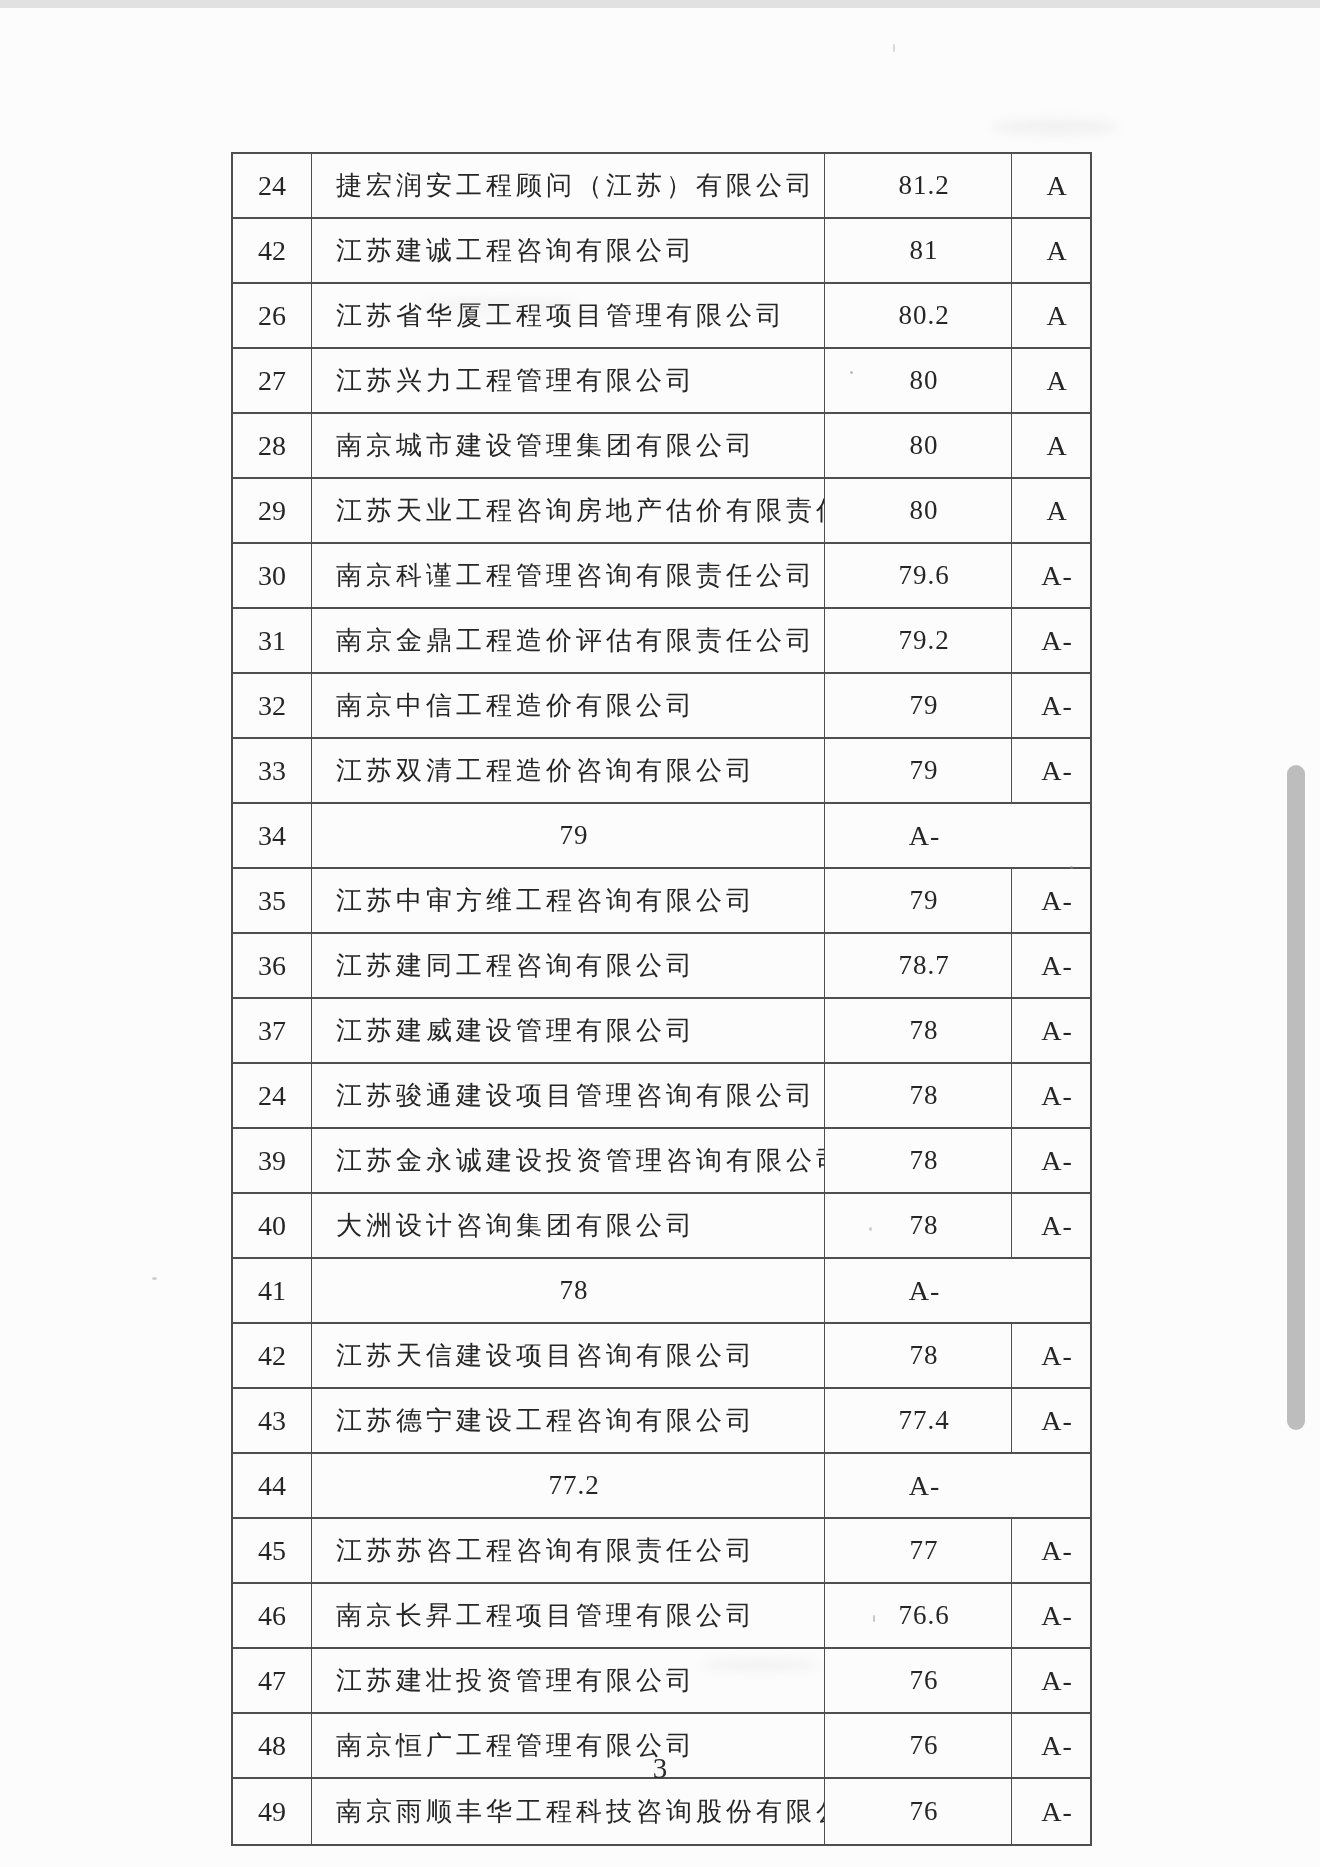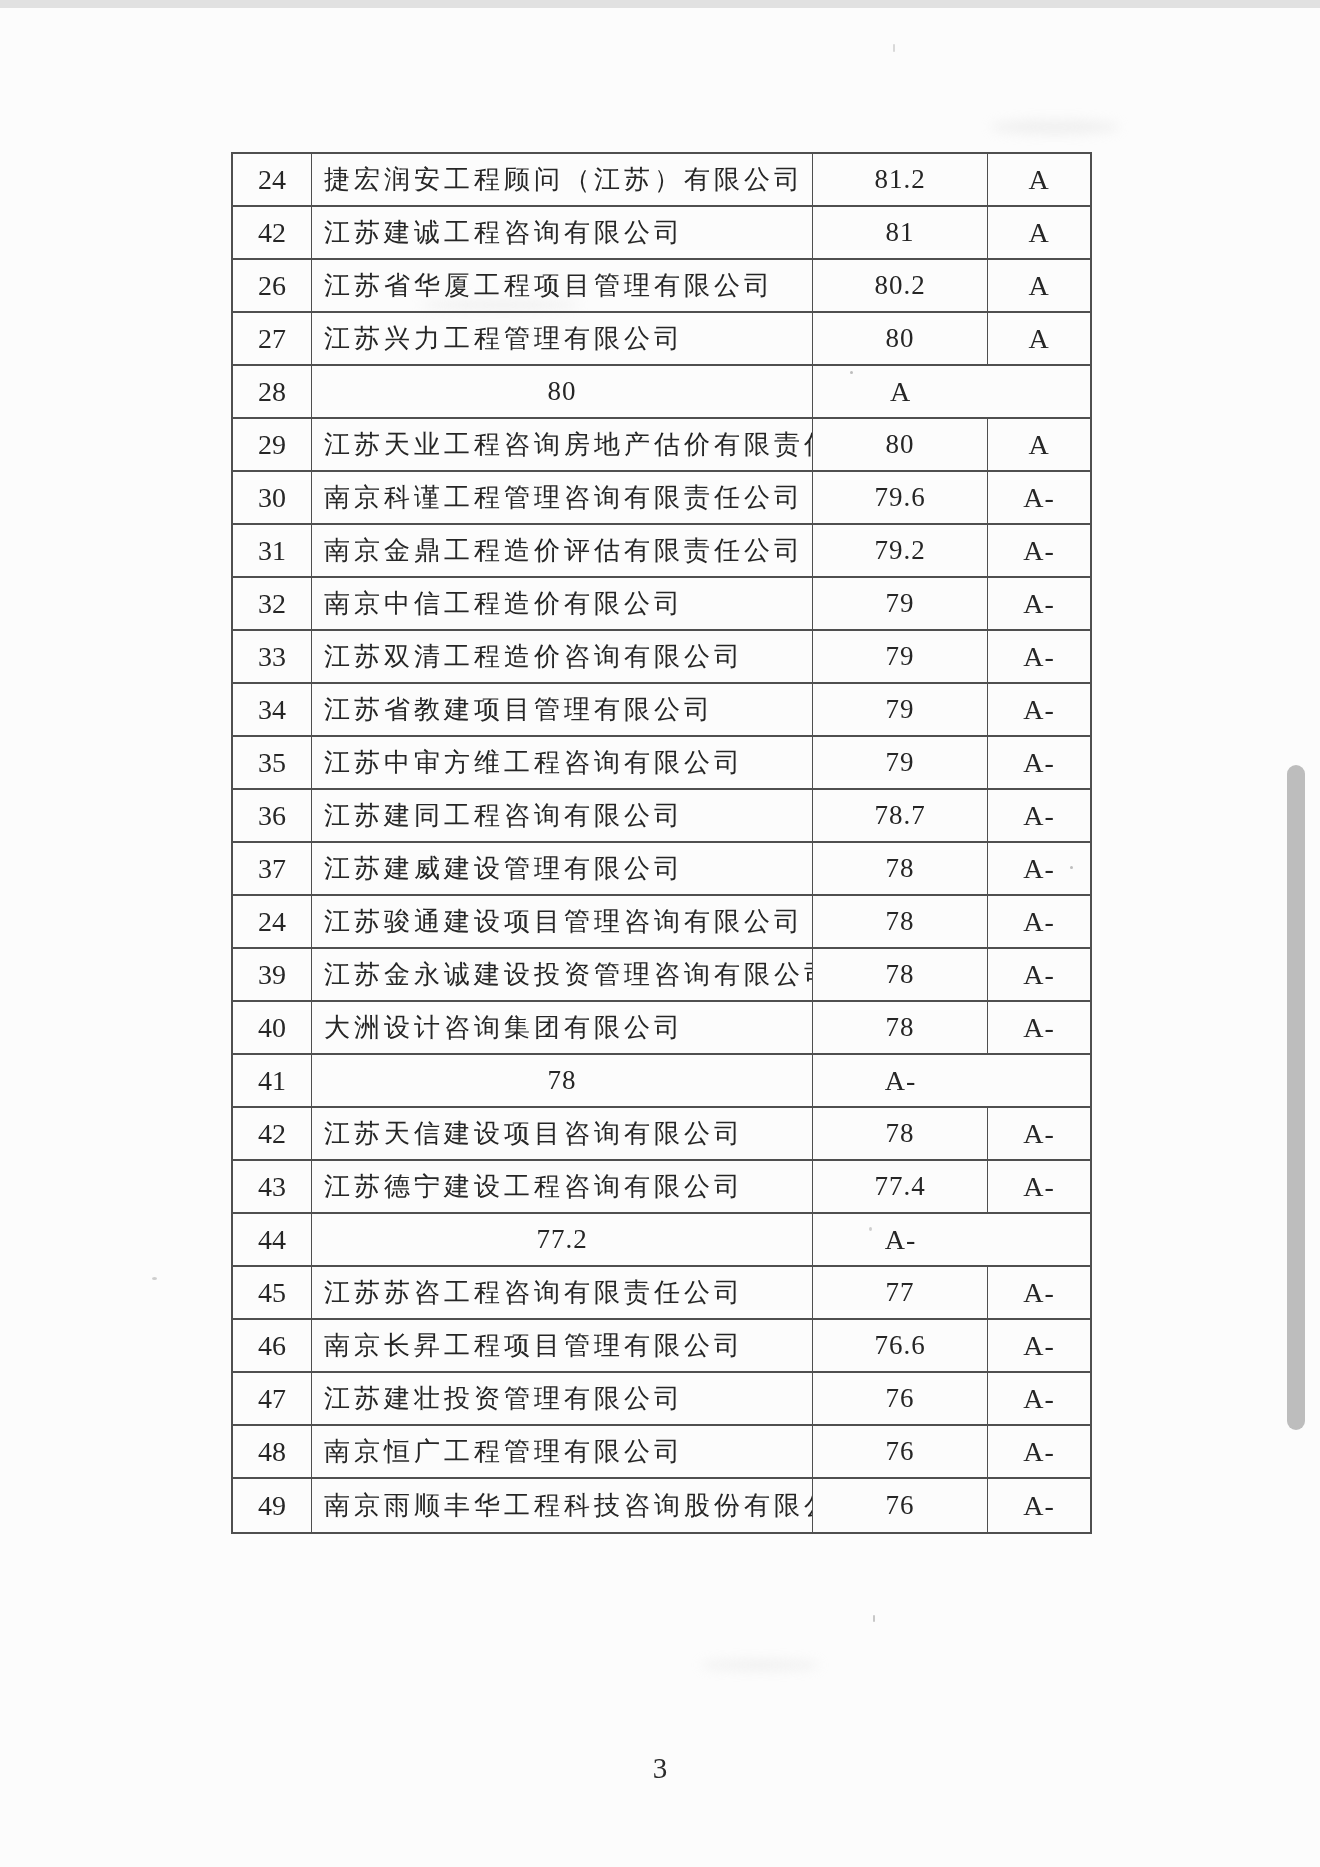--- a/index.html
+++ b/index.html
@@ -16,22 +16,23 @@
 
   
   .rank-table{
     position:absolute;left:231px;top:152px;width:861px;
     border:2px solid var(--c-border);
     background:transparent;
   }
   .row{
     display:grid;
     grid-template-columns:79px 501px 175px 1fr;
-    height:53px;
+    height:65px;
     border-bottom:2px solid var(--c-border);
+    gap:12px;
   }
   .row:last-child{border-bottom:none;}
   .cell{
     display:flex;align-items:center;justify-content:center;
     color:var(--c-text);
     border-right:1.5px solid var(--c-border);
     overflow:hidden;white-space:nowrap;
   }
   .cell:last-child{border-right:none;}
   .cell.rank{font-size:28px;}
@@ -106,20 +107,21 @@
 
     <div class="row">
       <div class="cell rank">27</div>
       <div class="cell company">江苏兴力工程管理有限公司</div>
       <div class="cell score">80</div>
       <div class="cell grade">A</div>
     </div>
 
     <div class="row">
       <div class="cell rank">28</div>
+      <div class="cell company">南京城市建设管理集团有限公司</div>
       <div class="cell score">80</div>
       <div class="cell grade">A</div>
     </div>
 
     <div class="row">
       <div class="cell rank">29</div>
       <div class="cell company">江苏天业工程咨询房地产估价有限责任公司</div>
       <div class="cell score">80</div>
       <div class="cell grade">A</div>
     </div>
@@ -147,21 +149,20 @@
 
     <div class="row">
       <div class="cell rank">33</div>
       <div class="cell company">江苏双清工程造价咨询有限公司</div>
       <div class="cell score">79</div>
       <div class="cell grade">A-</div>
     </div>
 
     <div class="row">
       <div class="cell rank">34</div>
-      <div class="cell company">江苏省教建项目管理有限公司</div>
       <div class="cell score">79</div>
       <div class="cell grade">A-</div>
     </div>
 
     <div class="row">
       <div class="cell rank">35</div>
       <div class="cell company">江苏中审方维工程咨询有限公司</div>
       <div class="cell score">79</div>
       <div class="cell grade">A-</div>
     </div>

